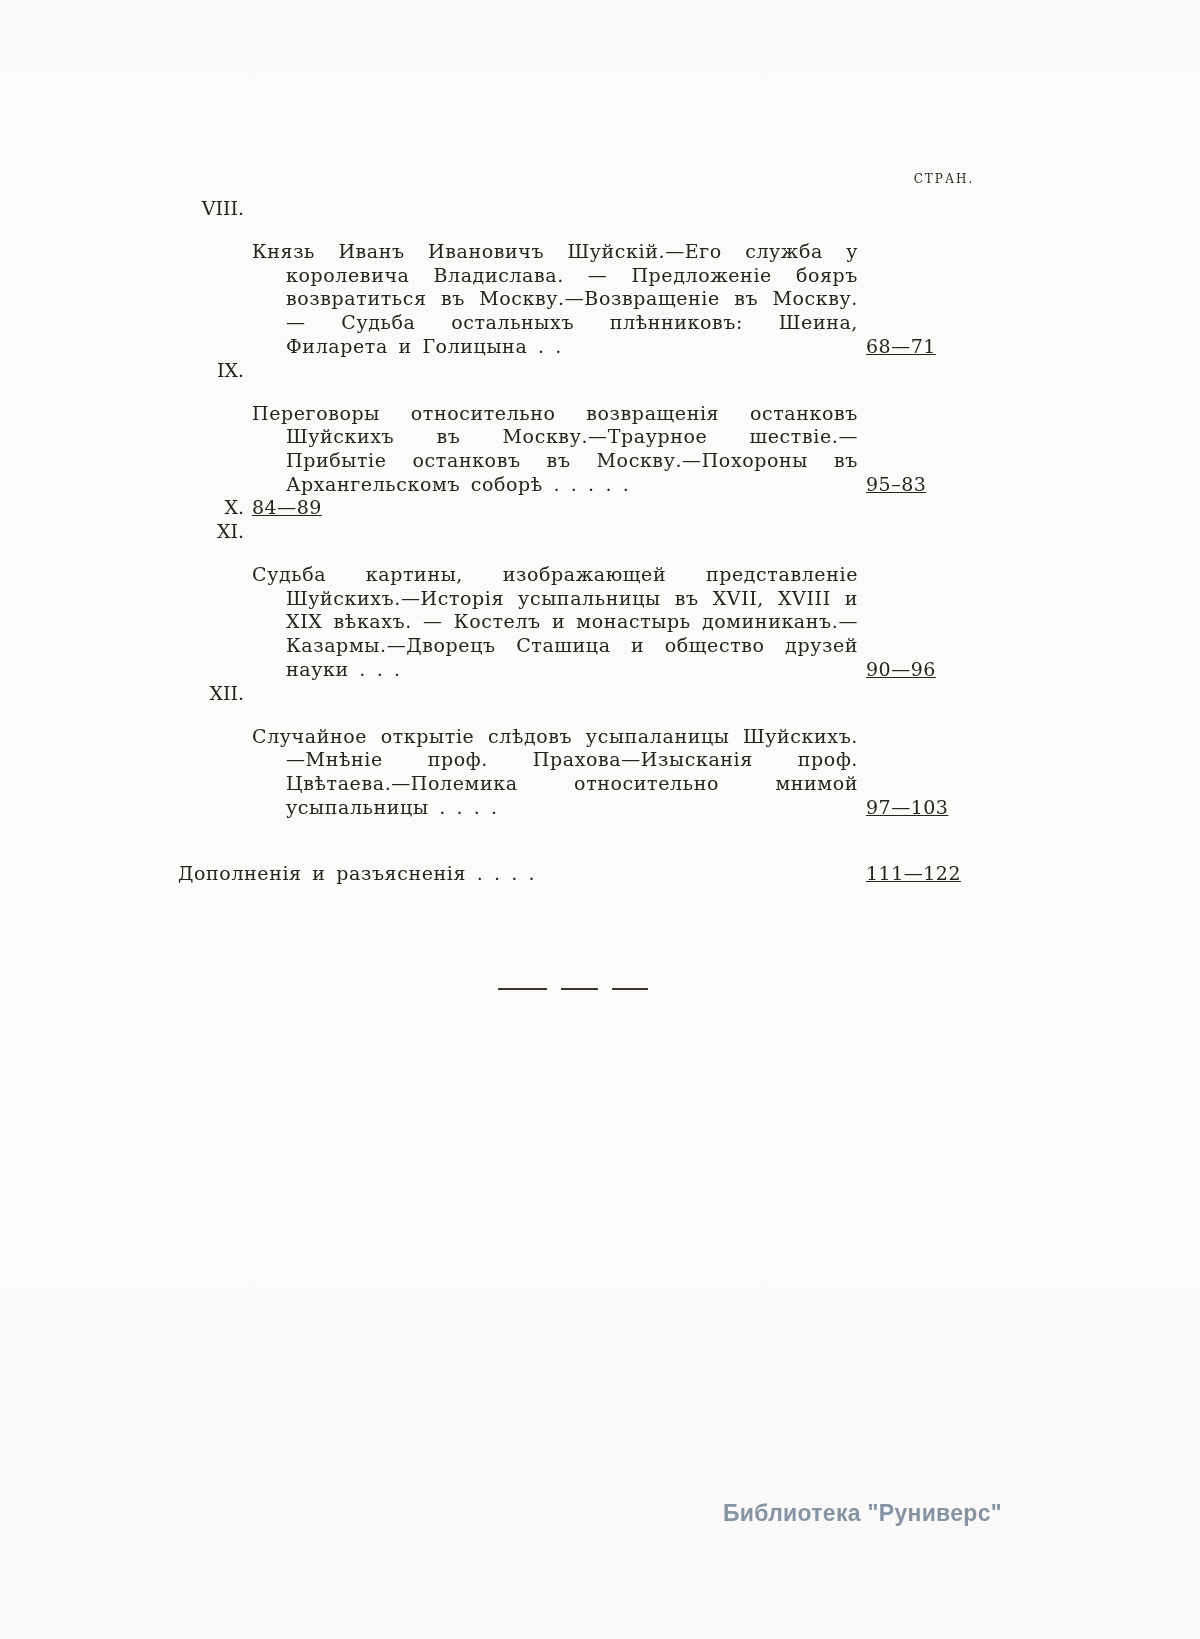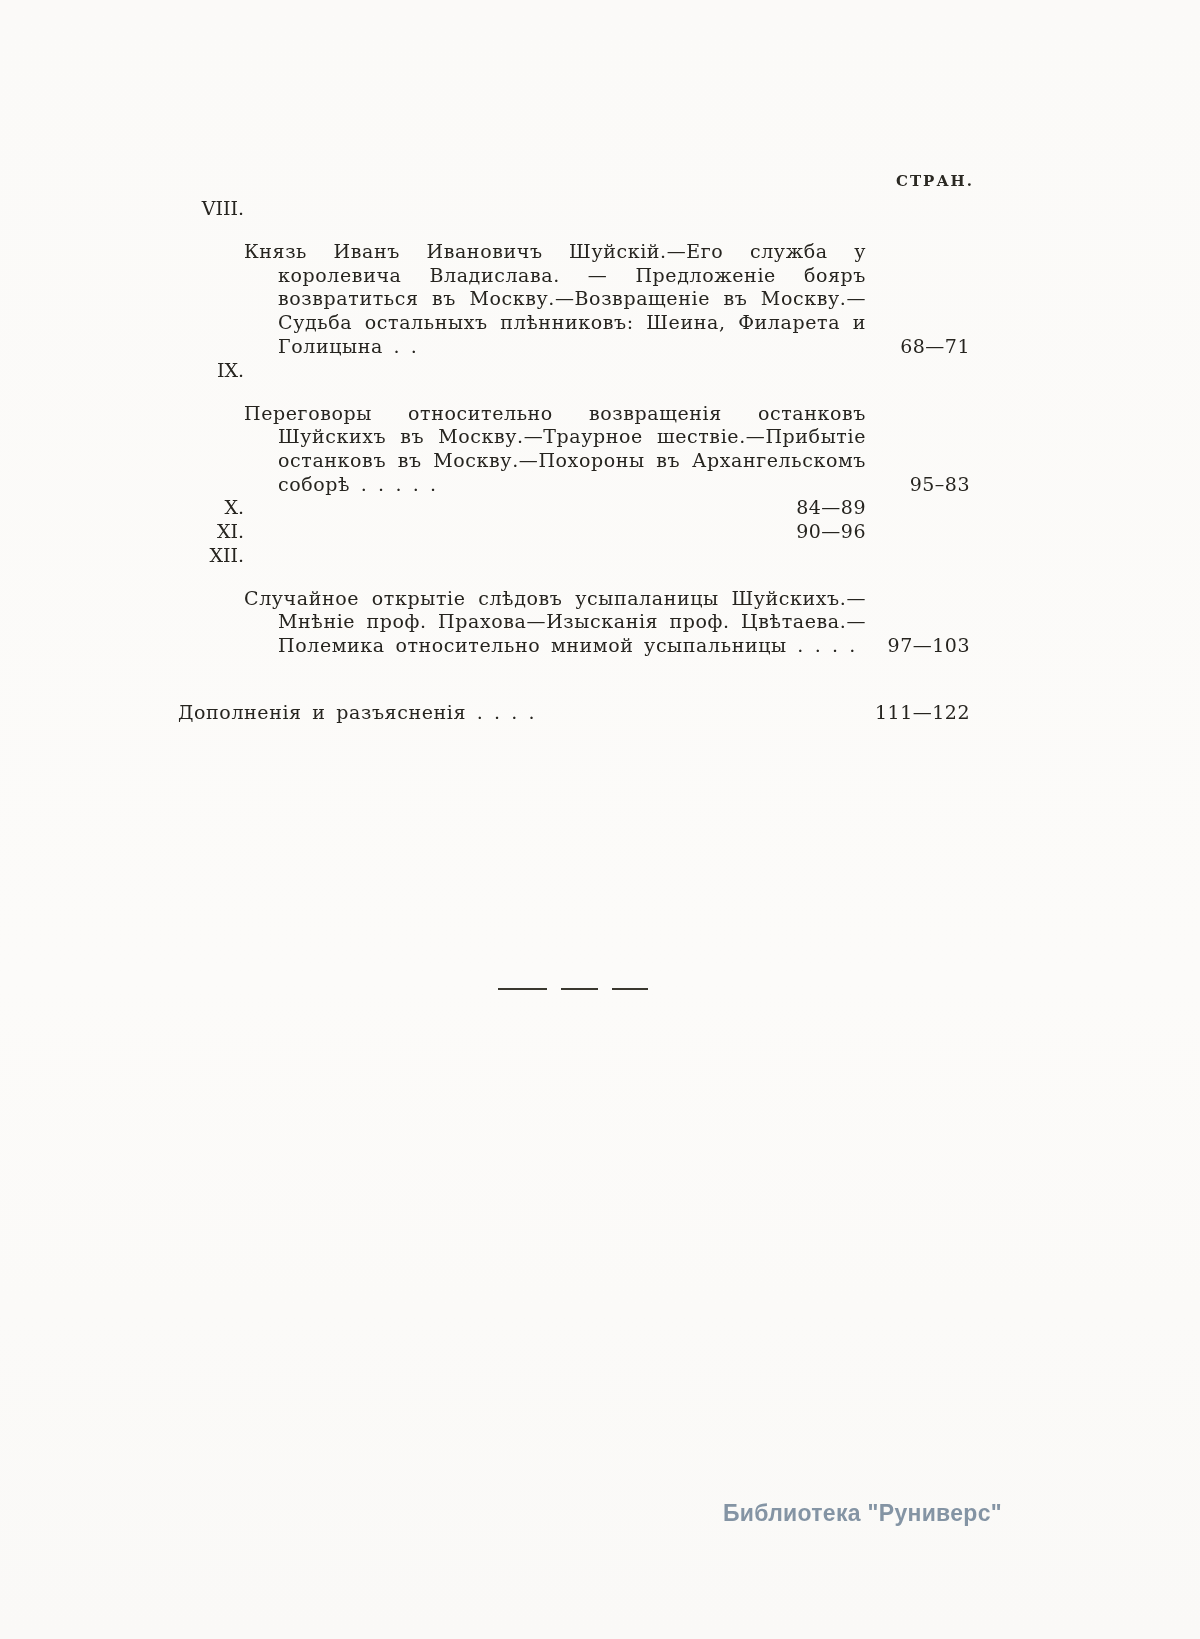--- a/index.html
+++ b/index.html
@@ -15,35 +15,35 @@
     background: linear-gradient(180deg, #fbfaf8 0%, #fcfbf9 60%, #faf9f7 100%);
     overflow: hidden;
     font-family: "DejaVu Serif", "Liberation Serif", serif;
     color: #26241f;
   }
   .col-header {
     position: absolute;
     top: 172px;
     left: 896px;
     width: 96px;
-    text-align: left;
-    font-size: 15px;
+    text-align: center;
+    font-size: 12px;
     letter-spacing: 2px;
     color: #2b2923;
-    font-weight: bold;
   }
   .toc {
     position: absolute;
     left: 178px;
     top: 197px;
     width: 792px;
   }
   .entry {
     display: grid;
     grid-template-columns: 66px 1fr 104px;
+    column-gap: 8px;
     font-size: 19px;
     line-height: 23.7px;
   }
   .entry.full {
     grid-template-columns: 1fr 104px;
   }
   .entry .numeral {
     text-align: right;
     white-space: nowrap;
   }
@@ -58,23 +58,23 @@
   .entry.full .body {
     padding-left: 107px;
     text-indent: -107px;
   }
   .entry .body .bold-prefix {
     font-weight: bold;
     letter-spacing: 0.2px;
   }
   .entry .pages {
     align-self: end;
-    text-align: right;
     white-space: nowrap;
     letter-spacing: 0.5px;
+    text-decoration: underline;
   }
   .divider {
     position: absolute;
     top: 988px;
     left: 498px;
     width: 150px;
     display: flex;
     gap: 14px;
     align-items: center;
   }
@@ -114,20 +114,21 @@
         <span class="numeral">IX.</span>
         <div class="body"><span>Переговоры относительно возвращенія останковъ Шуйскихъ въ Москву.—Траурное шествіе.—Прибытіе останковъ въ Москву.—Похороны въ Архангельскомъ соборѣ .  .      .  .      .</span></div>
         <span class="pages">95–83</span>
       </div>
       <div class="entry">
         <span class="numeral">X.</span>
         <span class="pages">84—89</span>
       </div>
       <div class="entry">
         <span class="numeral">XI.</span>
+        <div class="body"><span>Судьба картины, изображающей представленіе Шуйскихъ.—Исторія усыпальницы въ XVII, XVIII и XIX вѣкахъ. — Костелъ и монастырь доминиканъ.—Казармы.—Дворецъ Сташица и общество друзей науки     .       .       .</span></div>
         <span class="pages">90—96</span>
       </div>
       <div class="entry">
         <span class="numeral">XII.</span>
         <div class="body"><span>Случайное открытіе слѣдовъ усыпаланицы Шуйскихъ.—Мнѣніе проф. Прахова—Изысканія проф. Цвѣтаева.—Полемика относительно мнимой усыпальницы    .       .       .       .</span></div>
         <span class="pages">97—103</span>
       </div>
       <div class="entry full">
         <div class="body"><span>Дополненія и разъясненія  .        .     .     .</span></div>
         <span class="pages">111—122</span>

